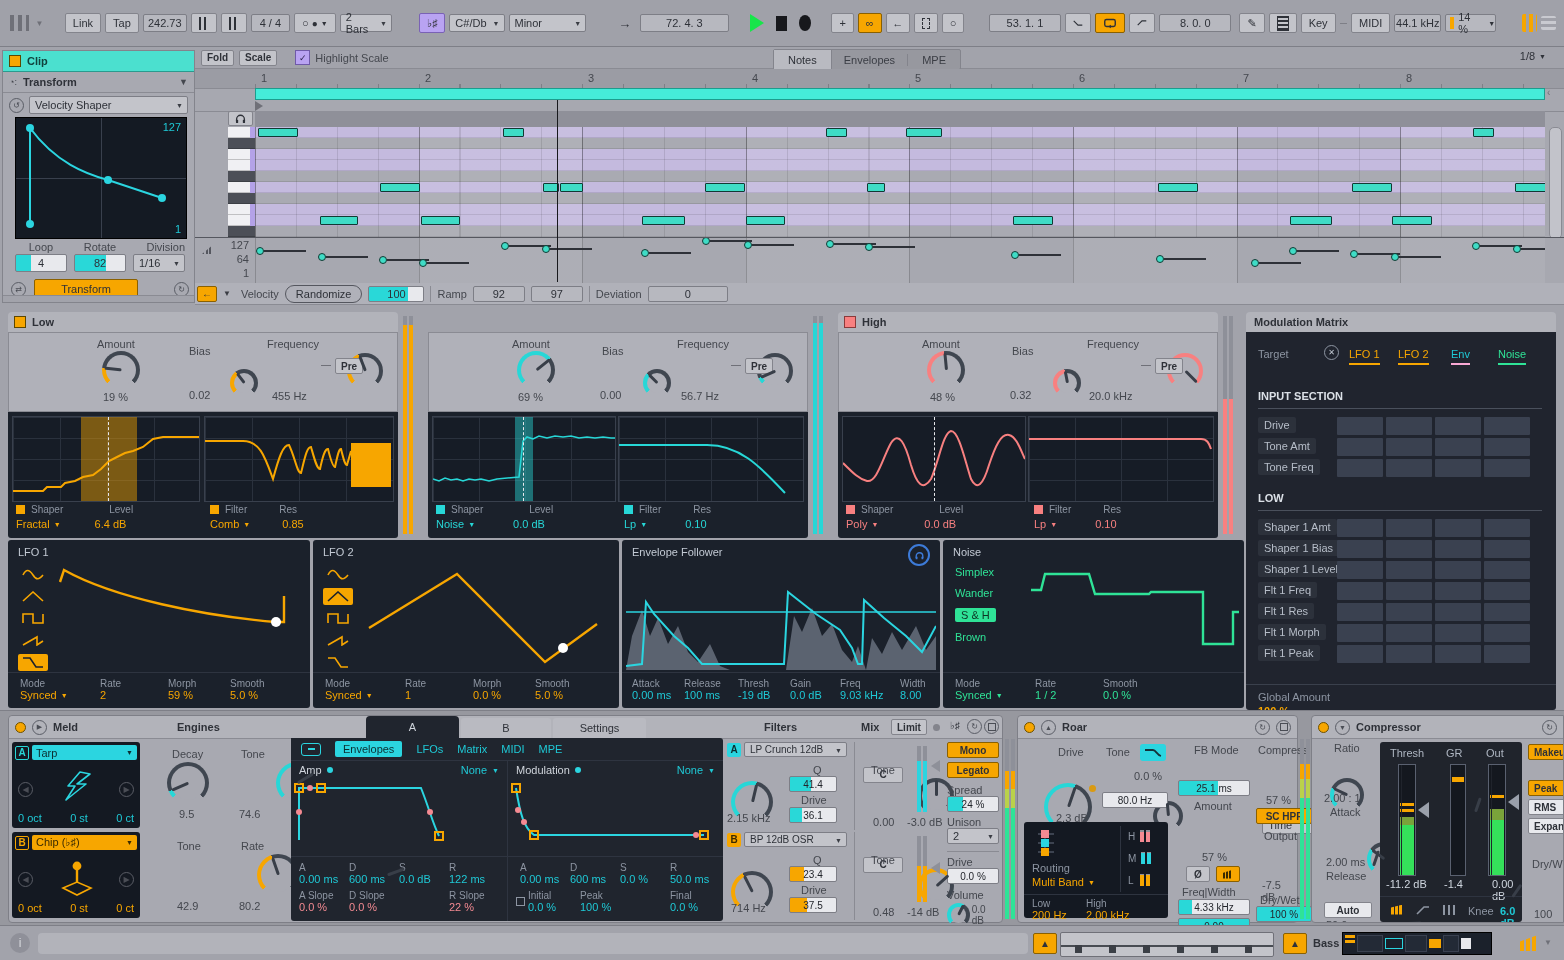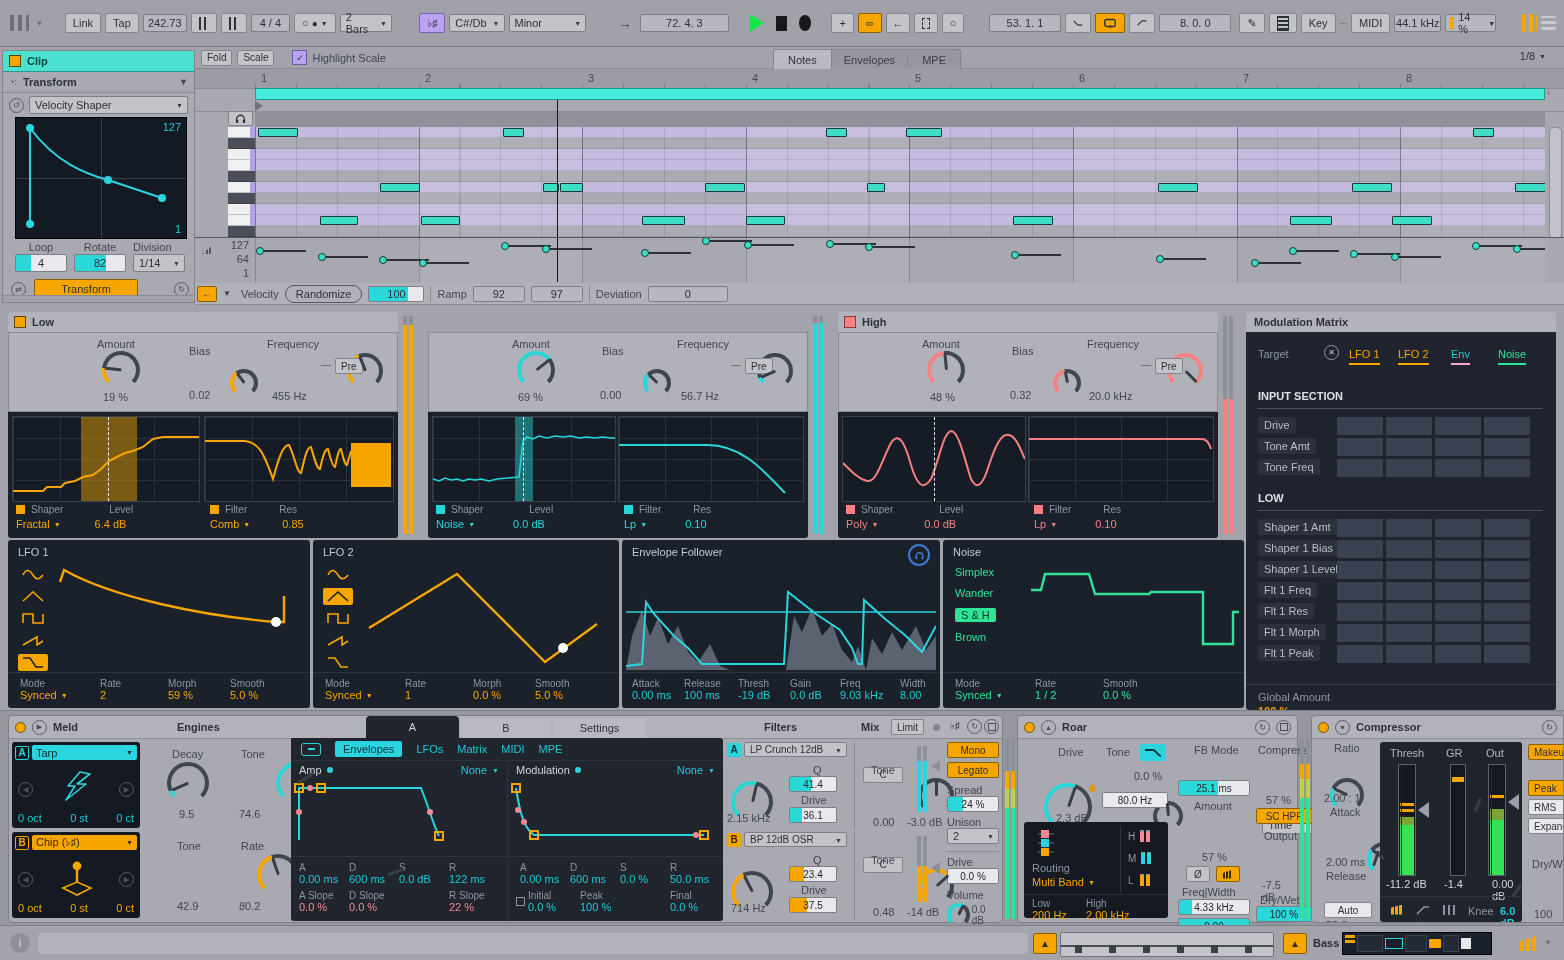--- a/index.html
+++ b/index.html
@@ -1,20 +1,20 @@
 <!DOCTYPE html>
 <html><head>
 <meta charset="utf-8">
 <style>
   html,body{margin:0;padding:0;background:#76777f;}
   #app{position:relative;width:1564px;height:960px;background:#a2a3ab;font-family:"Liberation Sans",sans-serif;font-size:11px;color:#2e3138;overflow:hidden;}
   .abs{position:absolute;}
   .f{display:flex;align-items:center;}
   .btn{background:#c3c4ca;border:1px solid #83848c;border-radius:2px;height:20px;display:inline-flex;align-items:center;justify-content:center;padding:0 7px;color:#2e3138;box-sizing:border-box;}
-  .btn.sm{height:16px;padding:0 5px;font-size:10px;}
+  .btn.sm{height:16px;padding:0 5px;font-size:10px;font-weight:bold;}
   .btn.on{background:#f7a600;border-color:#8a6000;}
   .fld{background:#b7b8bf;border:1px solid #7d7e86;height:18px;display:inline-flex;align-items:center;justify-content:center;box-sizing:border-box;border-radius:2px;}
   .sel{background:#c3c4ca;border:1px solid #7d7e86;border-radius:2px;height:18px;display:inline-flex;align-items:center;box-sizing:border-box;padding:0 16px 0 5px;position:relative;}
   .sel:after{content:"▼";font-size:7px;position:absolute;right:4px;top:50%;transform:translateY(-50%);color:#3a3d44;}
   .dk{background:#1b212b;border-radius:3px;color:#98a1ad;}
   .ttl{background:#b2b3ba;border-bottom:1px solid #8a8b93;border-radius:4px 4px 0 0;}
   .led{width:11px;height:11px;border-radius:50%;background:#f7a600;border:1px solid #6d5000;box-sizing:border-box;}
   .circ{width:15px;height:15px;border-radius:50%;border:1px solid #5a5d66;display:inline-flex;align-items:center;justify-content:center;font-size:8px;color:#4a4d55;box-sizing:border-box;background:transparent;}
   .knob{position:relative;display:inline-block;}
   .knob:before{content:"";position:absolute;inset:0;border-radius:50%;
@@ -151,26 +151,26 @@
           <circle cx="14" cy="106" r="4" fill="#2bd5e0"></circle>
         <circle cx="92" cy="62" r="4" fill="#2bd5e0"></circle>
           <circle cx="146" cy="80" r="4" fill="#2bd5e0"></circle>
       </svg>
       <span class="abs cy" style="right:5px;top:3px;font-size:11px;">127</span>
       <span class="abs cy" style="right:5px;bottom:3px;font-size:11px;">1</span>
     </div>
     <div class="abs f" style="left:12px;top:190px;width:170px;justify-content:space-between;">
       <span class="lab" style="width:52px;text-align:center;">Loop</span>
       <span class="lab" style="width:52px;text-align:center;">Rotate</span>
-      <span class="lab" style="width:52px;text-align:left;">Division</span>
+      <span class="lab" style="width:52px;text-align:right;">Division</span>
     </div>
     <div class="abs f" style="left:12px;top:203px;width:170px;justify-content:space-between;">
       <span class="fld" style="width:52px;background:linear-gradient(90deg,#29d8d8 0 30%,#e8e9ed 30%);">4</span>
       <span class="fld" style="width:52px;background:linear-gradient(90deg,#29d8d8 0 62%,#e8e9ed 62%);">82</span>
-      <span class="sel" style="width:52px;">1/14</span>
+      <span class="sel" style="width:52px;">1/16</span>
     </div>
     <div class="abs f" style="left:8px;top:228px;width:178px;gap:8px;">
       <span class="circ">⇄</span>
       <span class="btn on" style="width:104px;">Transform</span>
       <span style="flex:1;"></span>
       <span class="circ">↻</span>
     </div>
     <div class="abs" style="left:0;right:0;bottom:0;height:6px;border-top:1px solid #8a8b93;background:#a2a3ab;"></div>
   </div>
 

